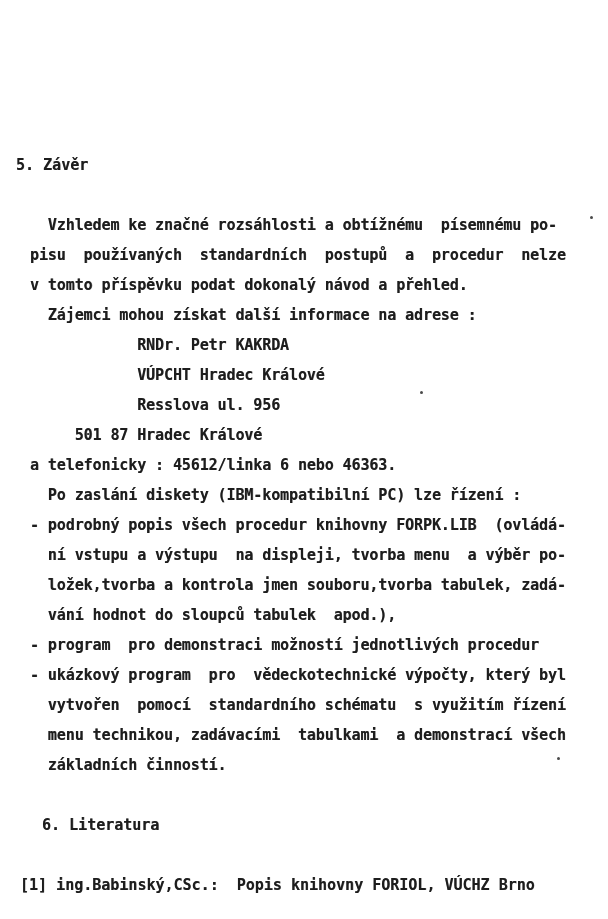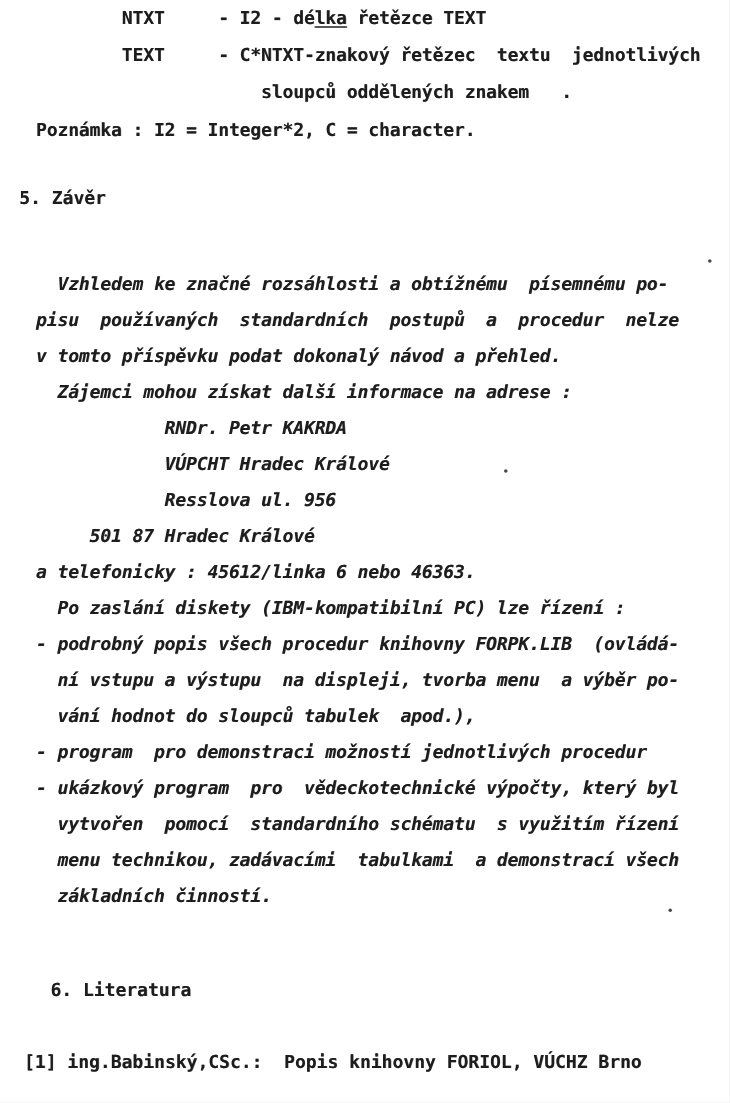--- a/index.html
+++ b/index.html
@@ -38,42 +38,37 @@
     width: 3px; height: 3px;
     background: #4a4a4a;
     border-radius: 50%;
   }
 </style>
 </head>
 <body>
 
 <div class="page">
 
-  <div class="block" style="top:0;">
-    <div class="line lh31"><span>        NTXT     - I2 - dé</span><span class="u">lka</span><span> řetězce TEXT</span></div>
-    <div class="line lh31">        TEXT     - C*NTXT-znakový řetězec  textu  jednotlivých</div>
-    <div class="line lh31">                     sloupců oddělených znakem   .</div>
-    <div class="line lh31">Poznámka : I2 = Integer*2, C = character.</div>
-  </div>
 
   <div class="heading" style="top:150px;">5. Závěr</div>
 
-  <div class="block" style="top:222px;font-style:italic;">
+  <div class="block" style="top:210px;">
     <div class="line">  Vzhledem ke značné rozsáhlosti a obtížnému  písemnému po-</div>
     <div class="line">pisu  používaných  standardních  postupů  a  procedur  nelze</div>
     <div class="line">v tomto příspěvku podat dokonalý návod a přehled.</div>
     <div class="line">  Zájemci mohou získat další informace na adrese :</div>
     <div class="line">            RNDr. Petr KAKRDA</div>
     <div class="line">            VÚPCHT Hradec Králové</div>
     <div class="line">            Resslova ul. 956</div>
     <div class="line">     501 87 Hradec Králové</div>
     <div class="line">a telefonicky : 45612/linka 6 nebo 46363.</div>
     <div class="line">  Po zaslání diskety (IBM-kompatibilní PC) lze řízení :</div>
     <div class="line">- podrobný popis všech procedur knihovny FORPK.LIB  (ovládá-</div>
     <div class="line">  ní vstupu a výstupu  na displeji, tvorba menu  a výběr po-</div>
+    <div class="line">  ložek,tvorba a kontrola jmen souboru,tvorba tabulek, zadá-</div>
     <div class="line">  vání hodnot do sloupců tabulek  apod.),</div>
     <div class="line">- program  pro demonstraci možností jednotlivých procedur</div>
     <div class="line">- ukázkový program  pro  vědeckotechnické výpočty, který byl</div>
     <div class="line">  vytvořen  pomocí  standardního schématu  s využitím řízení</div>
     <div class="line">  menu technikou, zadávacími  tabulkami  a demonstrací všech</div>
     <div class="line">  základních činností.</div>
   </div>
 
   <div class="heading" style="top:810px; left:42px;">6. Literatura</div>
 

